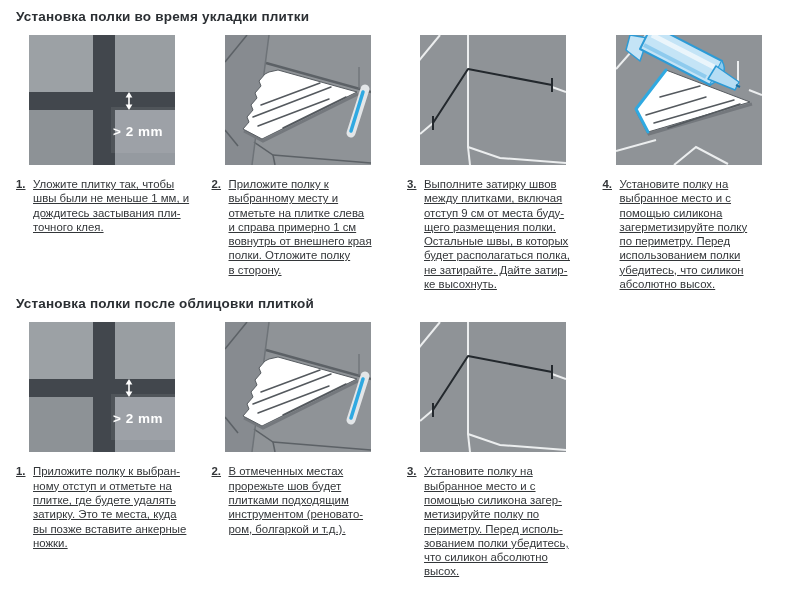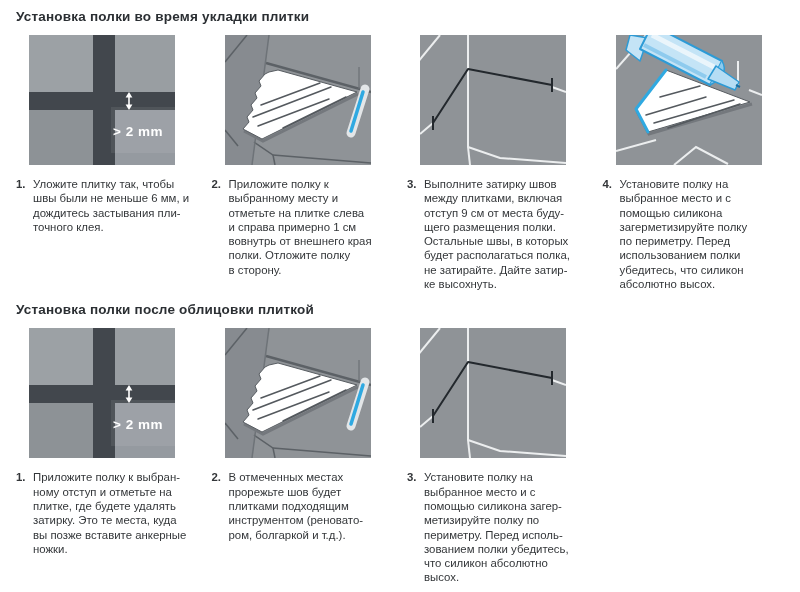--- a/index.html
+++ b/index.html
@@ -9,25 +9,26 @@
     background: #ffffff;
     font-family: "Liberation Sans", sans-serif;
     color: #333639;
     overflow: hidden;
   }
   .page { padding: 8px 24px 0 16px; width: 800px; }
   .section-title {
     font-size: 13.5px; font-weight: 700; color: #2b2f33;
     letter-spacing: .2px; margin: 0 0 10px 0; line-height: 17px;
   }
-  .section-title.second { margin-top: 10px; }
+  .section-title.second { margin-top: 4px; }
   .steps-row {
     display: grid;
     grid-template-columns: repeat(4, 1fr);
     column-gap: 22px;
+    text-decoration: underline;
   }
   .step { display: flex; flex-direction: column; }
   .illustration {
     display: block; width: 146px; height: 130px;
     margin: 0 0 12px 13px;
   }
   .step-text { display: flex; font-size: 11.4px; line-height: 14.3px; }
   .step-num { flex: 0 0 17px; font-weight: 700; }
   .step-body { white-space: pre-line; flex: 1; }
   svg text { font-family: "Liberation Sans", sans-serif; }
@@ -52,21 +53,21 @@
         <g>
           <line x1="100" y1="62" x2="100" y2="70" stroke="#ffffff" stroke-width="1.6"></line>
           <polygon points="100,57 96.6,62.5 103.4,62.5" fill="#ffffff"></polygon>
           <polygon points="100,75 96.6,69.5 103.4,69.5" fill="#ffffff"></polygon>
         </g>
         <text x="84" y="101" font-size="13.5" font-weight="600" fill="#ffffff" letter-spacing="0.5">&gt; 2 mm</text>
       </svg>
       <div class="step-text">
         <span class="step-num">1.</span>
         <span class="step-body">Уложите плитку так, чтобы
-швы были не меньше 6 мм, и
+швы были не меньше 1 мм, и
 дождитесь застывания пли-
 точного клея.</span>
       </div>
     </div>
 
     <div class="step">
       <svg class="illustration" viewBox="0 0 146 130">
         <rect width="146" height="130" fill="#8f9397"></rect>
         <polygon points="0,0 44,0 27,130 0,130" fill="#878b90"></polygon>
         <g stroke="#5c6166" stroke-width="1.5" fill="none">

